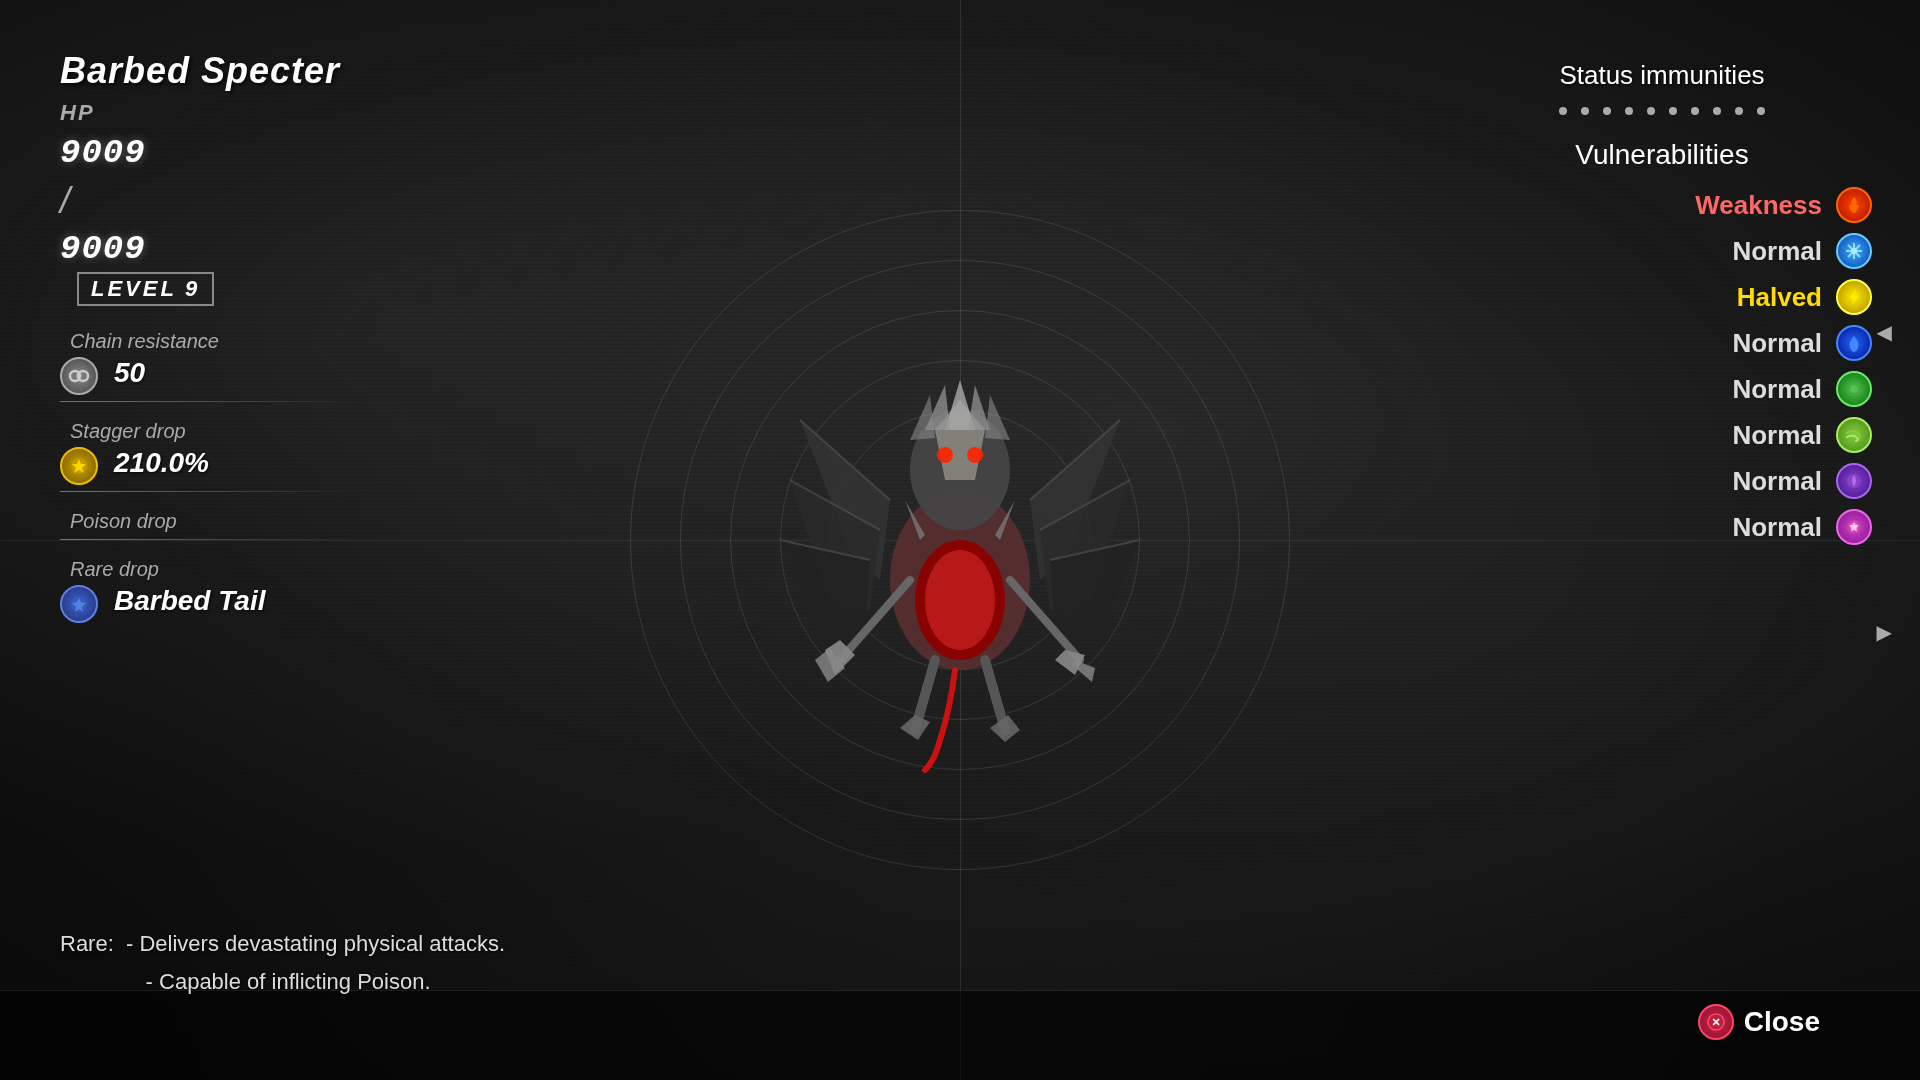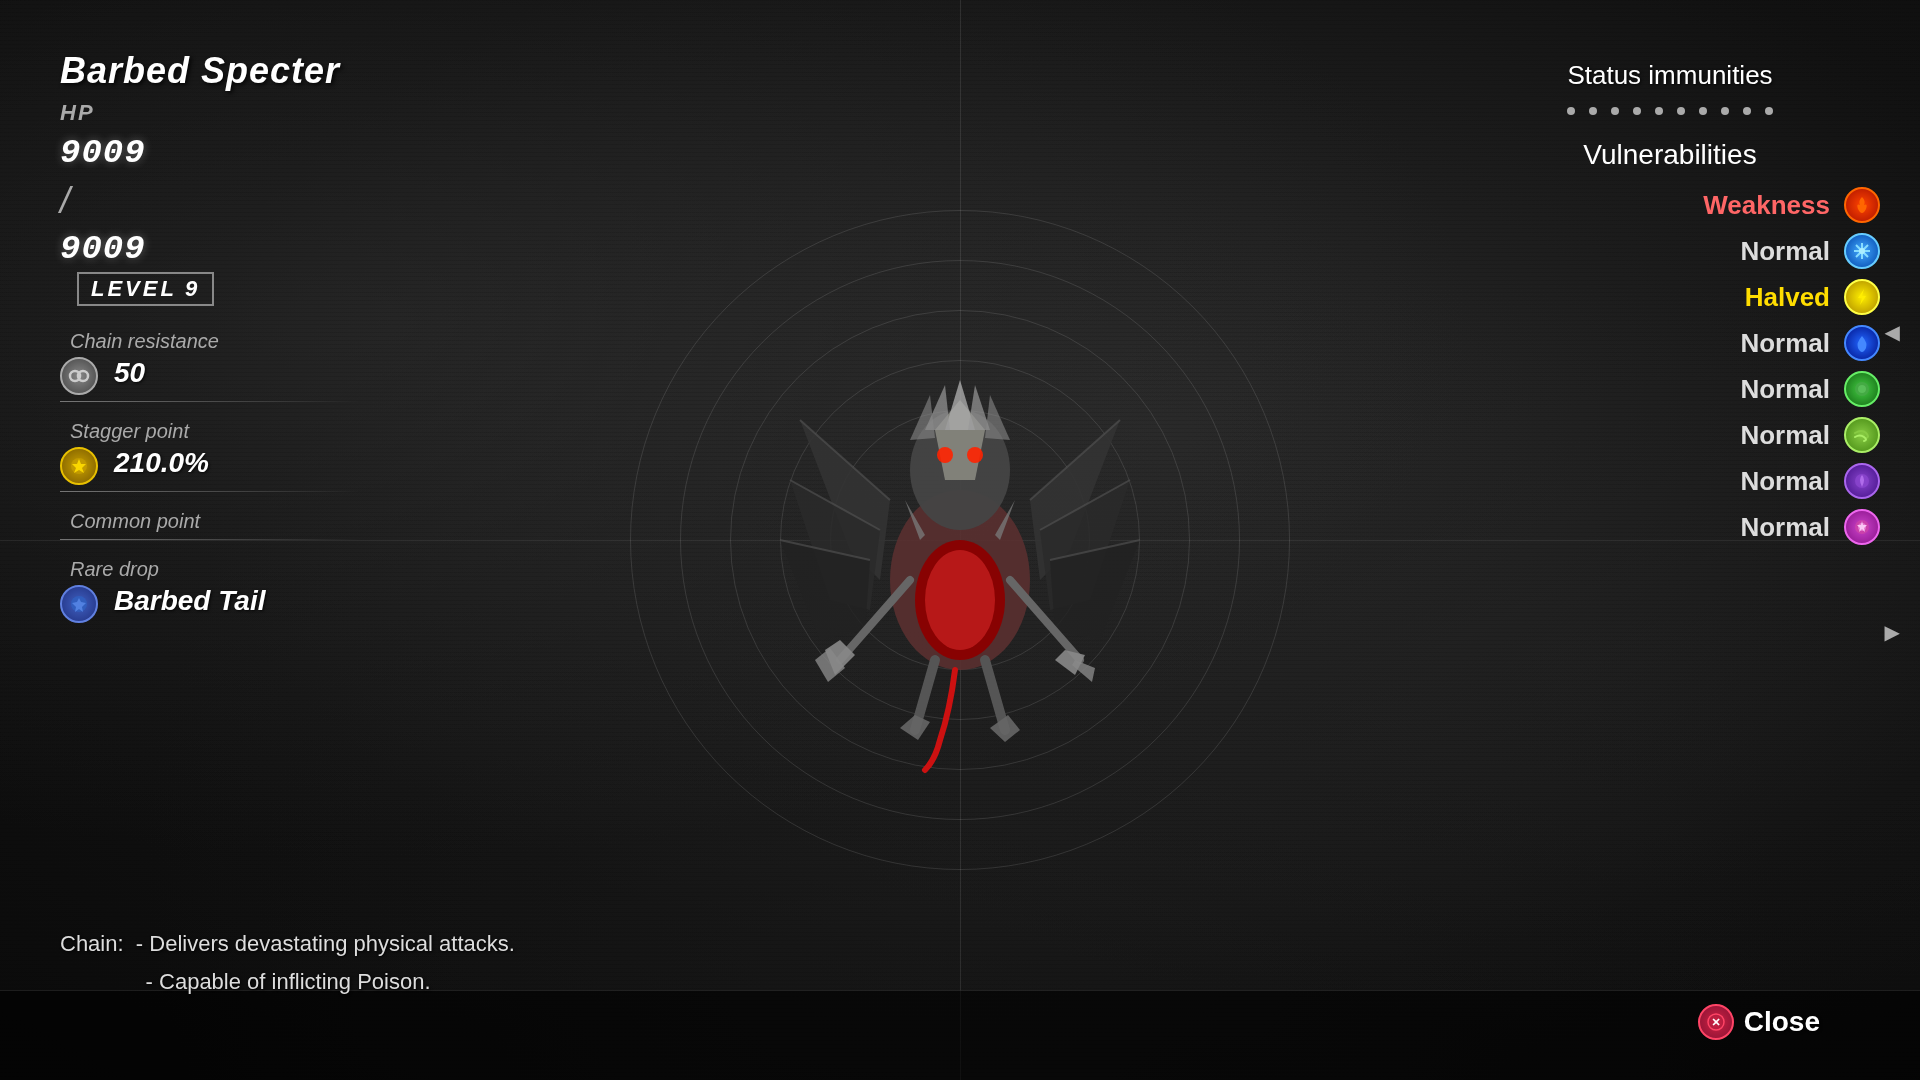--- a/index.html
+++ b/index.html
@@ -217,21 +217,21 @@
     .divider-line {
       height: 1px;
       background: linear-gradient(to right, rgba(255,255,255,0.4), transparent);
       margin: 6px 0 12px 0;
       width: 300px;
     }
 
     
     .right-panel {
       position: absolute;
-      right: 40px;
+      right: 48px;
       top: 60px;
       width: 420px;
       z-index: 10;
       color: #e8e8e8;
     }
 
     .section-title {
       font-size: 26px;
       color: #ffffff;
       text-align: center;
@@ -514,36 +514,36 @@
           <circle cx="15" cy="11" r="5" fill="none" stroke="#ccc" stroke-width="2.5"></circle>
         </svg>
       </div>
       <span class="stat-value">50</span>
     </div>
     <div class="divider-line"></div>
   </div>
 
   
   <div class="stat-section">
-    <div class="stat-label">Stagger point</div>
+    <div class="stat-label">Stagger drop</div>
     <div class="stat-row">
       <div class="stat-icon stagger">
         <svg width="22" height="22" viewBox="0 0 22 22">
           <circle cx="11" cy="11" r="8" fill="#c8a000" opacity="0.7"></circle>
           <polygon points="11,4 13,9 18,9 14,13 16,18 11,15 6,18 8,13 4,9 9,9" fill="#ffdd00" opacity="0.9"></polygon>
         </svg>
       </div>
       <span class="stat-value">210.0%</span>
     </div>
     <div class="divider-line"></div>
   </div>
 
   
   <div class="stat-section">
-    <div class="stat-label">Common point</div>
+    <div class="stat-label">Poison drop</div>
     <div class="divider-line"></div>
   </div>
 
   
   <div class="stat-section">
     <div class="stat-label">Rare drop</div>
     <div class="stat-row">
       <div class="stat-icon drop-rare">
         <svg width="22" height="22" viewBox="0 0 22 22">
           <circle cx="11" cy="11" r="8" fill="#3060c0" opacity="0.8"></circle>
@@ -653,21 +653,21 @@
       </svg>
     </div>
   </div>
 
   <div class="scroll-arrow up">◀</div>
   <div class="scroll-arrow down">▶</div>
 </div>
 
 <div class="notes-panel">
   <div class="notes-text">
-    <span>Chain:</span>&nbsp;&nbsp;<span>- Delivers devastating physical attacks.</span><br>
+    <span>Rare:</span>&nbsp;&nbsp;<span>- Delivers devastating physical attacks.</span><br>
     &nbsp;&nbsp;&nbsp;&nbsp;&nbsp;&nbsp;&nbsp;&nbsp;&nbsp;&nbsp;&nbsp;&nbsp;&nbsp;&nbsp;<span>- Capable of inflicting Poison.</span>
   </div>
 </div>
 
 <div class="bottom-bar">
 
   <div class="close-button">
     <div class="close-icon">
       <svg width="18" height="18" viewBox="0 0 18 18">
         <circle cx="9" cy="9" r="8" fill="none" stroke="#ff4466" stroke-width="1.5"></circle>

